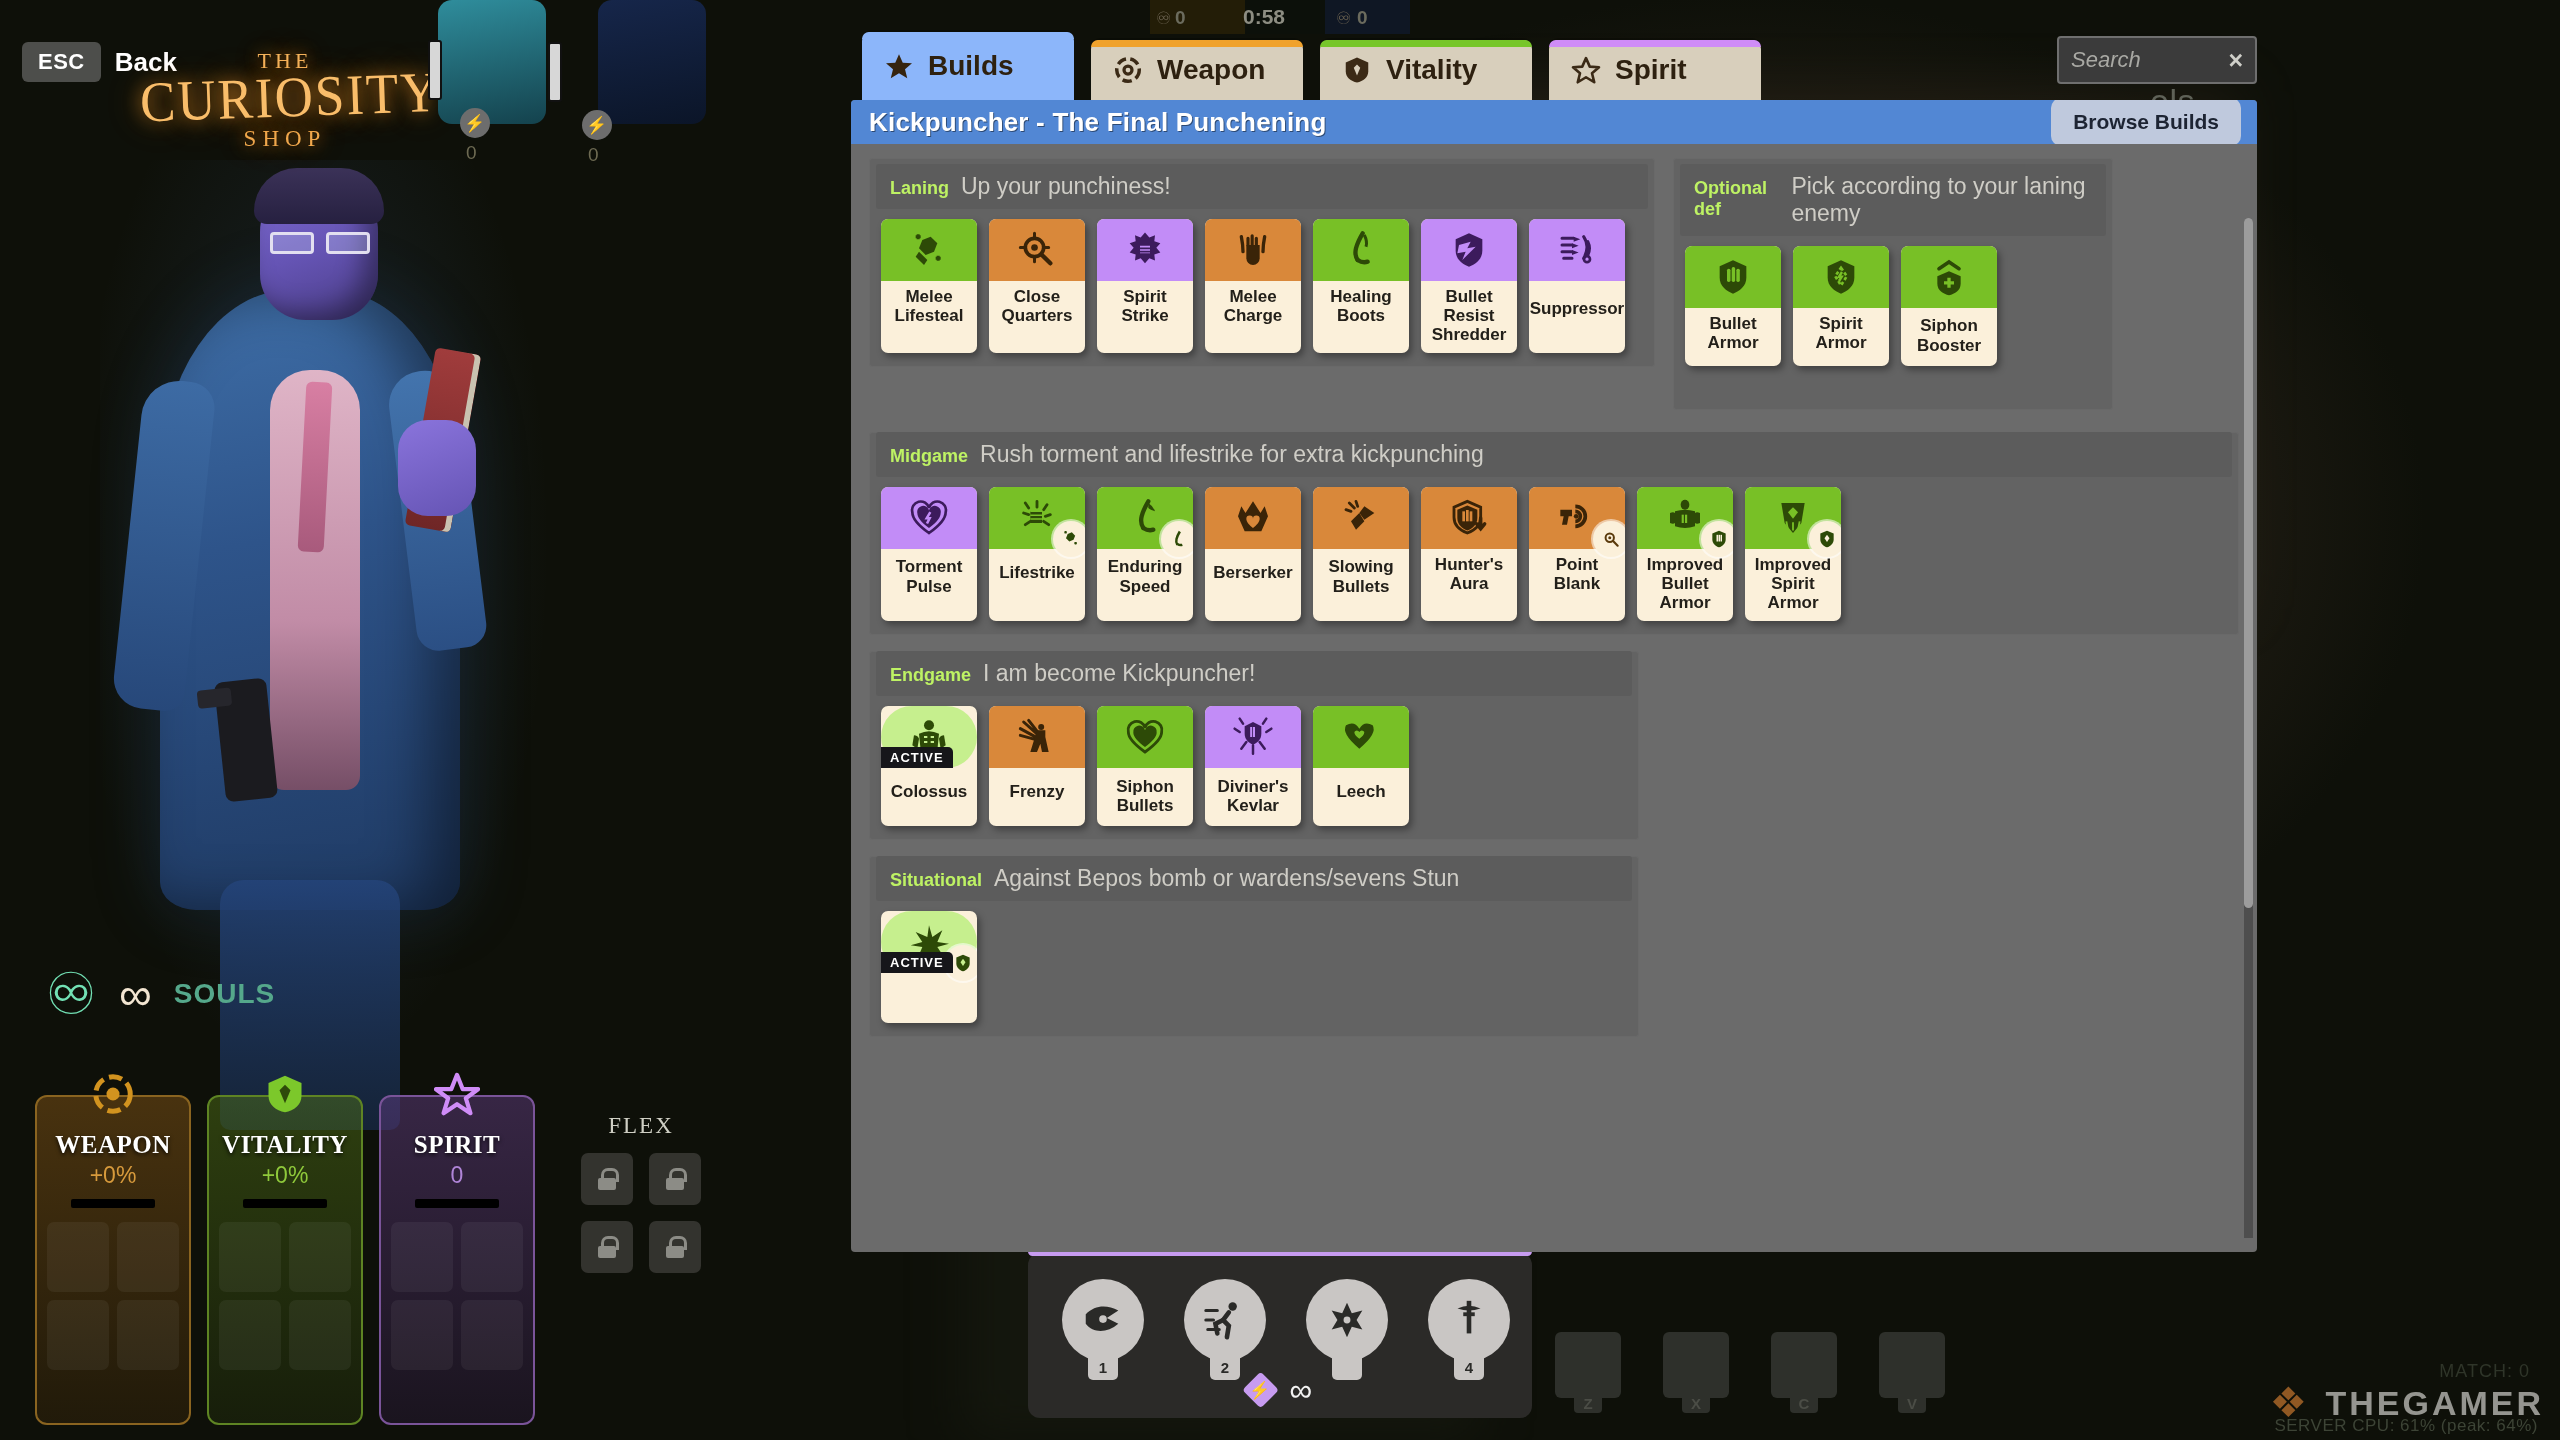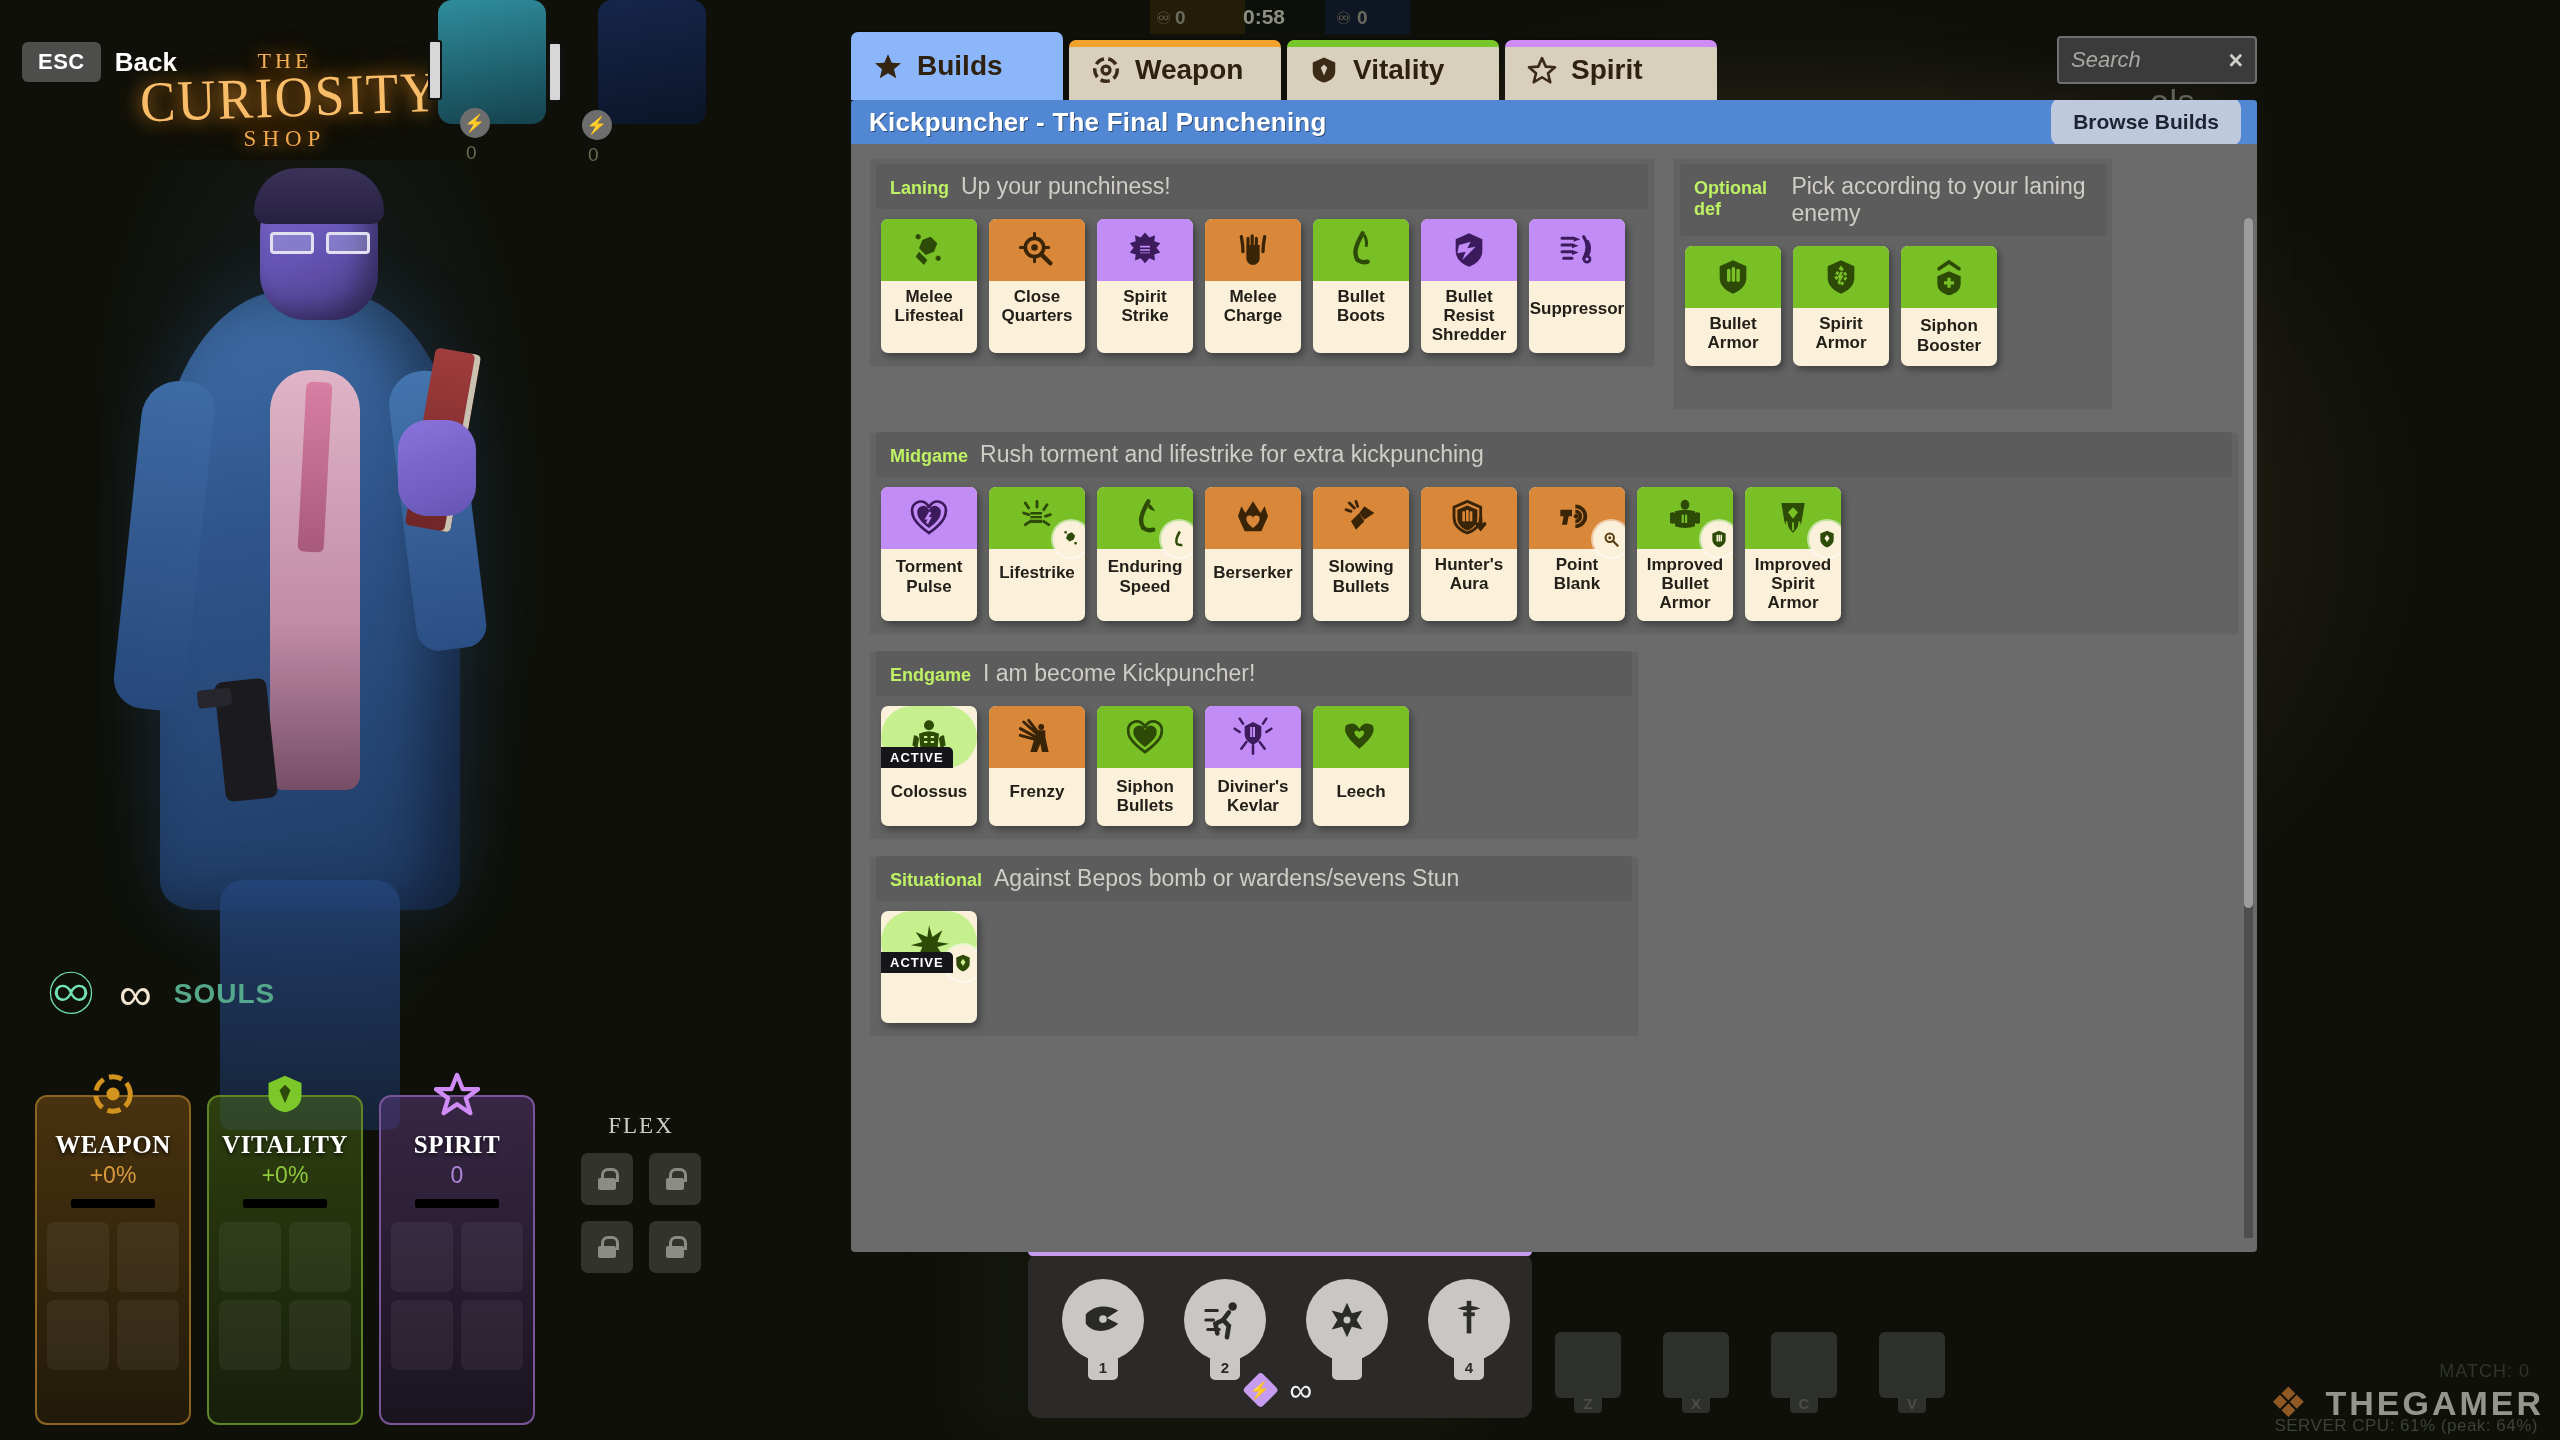--- a/index.html
+++ b/index.html
@@ -238,20 +238,21 @@
 
   
   .shop-panel { position:absolute; left:851px; top:20px; width:1406px; height:1232px; }
 
   .tabs { position:absolute; left:0; top:12px; display:flex; align-items:flex-end; height:68px; }
   .tab {
     position:relative; height:60px; min-width:212px; padding:0 26px 0 22px;
     background:#d8cfbc; border-radius:9px 9px 0 0;
     display:flex; align-items:center; gap:14px; margin-right:6px;
     box-shadow: 0 -2px 0 rgba(0,0,0,.25);
+    margin-left: 11px;
   }
   .tab.active { background:#8cb6fa; height:68px; }
   .tab-accent { position:absolute; left:0; right:0; top:0; height:7px; border-radius:9px 9px 0 0; }
   .tab-icon { font-size:30px; color:#3b2a16; line-height:1; }
   .tab.active .tab-icon { color:#35240f; }
   .tab-label { font-size:28px; color:#2e2110; font-weight:600; }
 
   .search-box {
     position:absolute; right:0; top:16px; width:200px; height:48px;
     background:#3b3b3b; border:2px solid #6f6f6f; border-radius:4px;
@@ -675,21 +676,21 @@
                 </div>
 
                 <div class="item">
                   <div class="item-art art-green">
                     <svg width="40" height="40" viewBox="0 0 24 24">
                         <path d="M13 2 q-3 5-4 9 q-1 4 1 7" stroke="#2d4a07" stroke-width="2.6" fill="none" stroke-linecap="round"></path>
                         <path d="M10 18 q3 2 6 1" stroke="#2d4a07" stroke-width="2.6" fill="none" stroke-linecap="round"></path>
                         <path d="M14 3 q2 4 1 7" stroke="#2d4a07" stroke-width="1.8" fill="none"></path>
                       </svg>
                   </div>
-                  <div class="item-name">Bullet Boots</div>
+                  <div class="item-name">Healing Boots</div>
                 </div>
 
                 <div class="item tall">
                   <div class="item-art art-purple">
                     <svg width="40" height="40" viewBox="0 0 24 24">
                         <path d="M12 2 L20 5.5 v7 c0 5-4 8-8 9.5 -4-1.5-8-4.5-8-9.5 v-7 Z" fill="#3c1b5c"></path>
                         <path d="M6 9 l7-2 -2 4 5-1 -8 8 2-5 -5 1 Z" fill="#c28cf7"></path>
                       </svg>
                   </div>
                   <div class="item-name">Bullet Resist Shredder</div>

